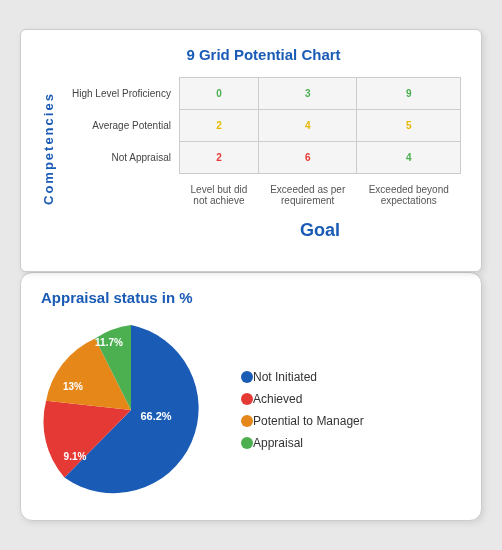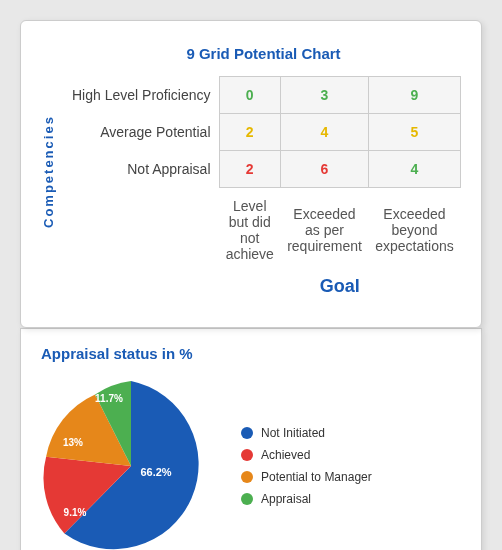--- a/index.html
+++ b/index.html
@@ -38,38 +38,37 @@
       font-size: 13px;
       font-weight: bold;
       letter-spacing: 2px;
       margin-right: 10px;
       display: flex;
       align-items: center;
       justify-content: center;
     }
     .grid-section {
       flex: 1;
-      margin-top: 8px;
     }
     .chart-title {
       text-align: center;
       color: #1a5bb5;
       font-size: 15px;
       font-weight: bold;
       margin-bottom: 14px;
     }
     .grid-table {
       width: 100%;
       border-collapse: collapse;
     }
     .grid-table td {
       border: 1px solid #ccc;
       text-align: center;
       padding: 10px 6px;
-      font-size: 14px;
+      font-size: 10px;
     }
     .row-label {
       text-align: right !important;
       border: none !important;
       padding-right: 8px !important;
       font-size: 12px;
       color: #444;
       white-space: nowrap;
     }
     .col-header {
@@ -89,21 +88,21 @@
       padding-top: 4px;
     }
     .val-green { color: #4caf50; font-size: 18px; font-weight: bold; background: #f5f5f5; }
     .val-yellow { color: #e6b800; font-size: 18px; font-weight: bold; background: #f5f5f5; }
     .val-red { color: #e53935; font-size: 18px; font-weight: bold; background: #f5f5f5; }
 
     
     .bottom-card {
       background: #fff;
       border: 1px solid #ccc;
-      border-radius: 0;
+      border-radius: 12px;
       padding: 16px 20px 20px 20px;
       box-shadow: 2px 2px 6px rgba(0,0,0,0.1);
       position: relative;
       z-index: 1;
       margin-top: 10px;
     }
     .appraisal-title {
       color: #1a5bb5;
       font-size: 15px;
       font-weight: bold;
@@ -120,21 +119,20 @@
       flex-shrink: 0;
     }
     .legend {
       display: flex;
       flex-direction: column;
       gap: 8px;
     }
     .legend-item {
       display: flex;
       align-items: center;
-      gap: 8px;
       font-size: 12px;
       color: #333;
     }
     .legend-dot {
       width: 12px;
       height: 12px;
       border-radius: 50%;
       flex-shrink: 0;
     }
   </style>

